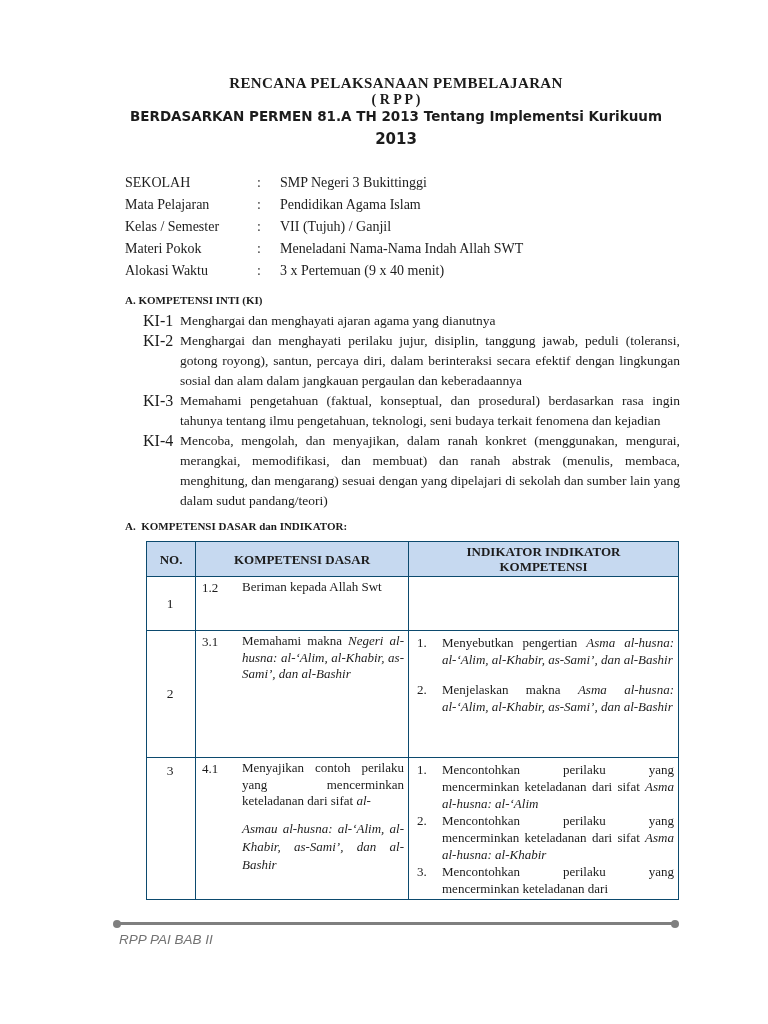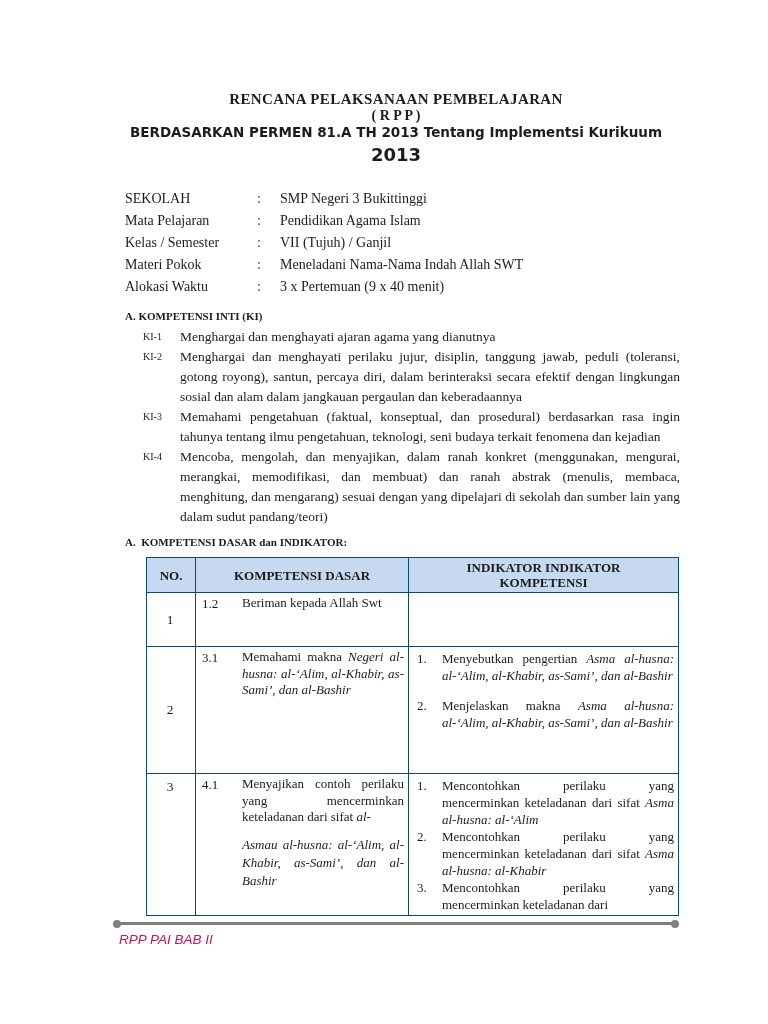--- a/index.html
+++ b/index.html
@@ -1,42 +1,42 @@
 <!DOCTYPE html>
 <html><head>
 <meta charset="utf-8">
 <style>
   html,body{margin:0;padding:0;background:#ffffff;}
   .page{position:relative;width:768px;height:1024px;background:#ffffff;overflow:hidden;
         font-family:"Liberation Serif",serif;color:#1c1c1c;}
-  .content{position:absolute;left:112px;top:16px;width:568px;}
+  .content{position:absolute;left:112px;top:0;width:568px;}
 
   
   .title-block{margin-top:74px;text-align:center;}
   .t1{font-weight:bold;font-size:15px;letter-spacing:.4px;line-height:18px;}
   .t2{font-weight:bold;font-size:14px;line-height:16px;}
   .t3{font-family:"DejaVu Sans",sans-serif;font-weight:bold;font-size:13.5px;line-height:17px;}
-  .t4{font-family:"DejaVu Sans",sans-serif;font-weight:bold;font-size:18px;line-height:16px;margin-top:6px;}
+  .t4{font-family:"DejaVu Sans",sans-serif;font-weight:bold;font-size:15px;line-height:16px;margin-top:6px;}
 
   
   .info-table{margin-top:25px;margin-left:13px;font-size:14px;}
   .info-row{display:flex;height:22px;align-items:center;}
   .info-label{width:132px;flex:none;}
   .info-sep{width:23px;flex:none;color:#3a3a3a;}
   .info-value{flex:1;}
 
   
   .heading{font-weight:bold;font-size:11px;margin-left:13px;white-space:pre-wrap;line-height:19px;}
   .h-ki{margin-top:9px;}
   .h-kd{margin-top:6px;}
 
   
   .ki-list{margin-left:31px;margin-top:1px;}
   .ki-item{display:flex;}
-  .ki-no{width:37px;flex:none;font-size:10px;line-height:20px;}
+  .ki-no{width:37px;flex:none;font-size:16px;line-height:20px;}
   .ki-text{flex:1;font-size:13.5px;line-height:20px;text-align:justify;}
 
   
   .kd-table{border-collapse:collapse;margin-left:34px;margin-top:5px;width:532px;table-layout:fixed;}
   .kd-table th,.kd-table td{border:1px solid #0c4a6e;}
   .kd-table thead th{background:#c6d9f0;font-size:13px;font-weight:bold;text-align:center;
                      vertical-align:middle;height:32px;line-height:15px;padding:1px 2px;}
   .th-ind-inner{display:inline-block;max-width:215px;}
   .kd-table td{vertical-align:top;font-size:13px;padding:2px 4px 2px 2px;}
   td.cell-no{text-align:center;font-size:13.5px;}
@@ -56,21 +56,21 @@
   .it{font-style:italic;}
 
   
   .footer{position:absolute;left:113px;top:922px;width:566px;}
   .footer-rule{position:relative;height:3px;background:#7f7f7f;margin:0 3px;border-radius:2px;}
   .footer-rule::before,.footer-rule::after{content:"";position:absolute;width:8px;height:8px;
       border-radius:50%;background:#7f7f7f;top:-2.5px;}
   .footer-rule::before{left:-3px;}
   .footer-rule::after{right:-3px;}
   .footer-text{margin-top:7px;margin-left:6px;font-family:"Liberation Sans",sans-serif;
-      font-style:italic;font-size:13.5px;color:#be185d;}
+      font-style:italic;font-size:13.5px;color:#737373;}
 </style>
 </head>
 <body>
 
 <div class="page">
   <div class="content">
 
     <div class="title-block">
       <div class="t1">RENCANA PELAKSANAAN PEMBELAJARAN</div>
       <div class="t2">( R P P )</div>

